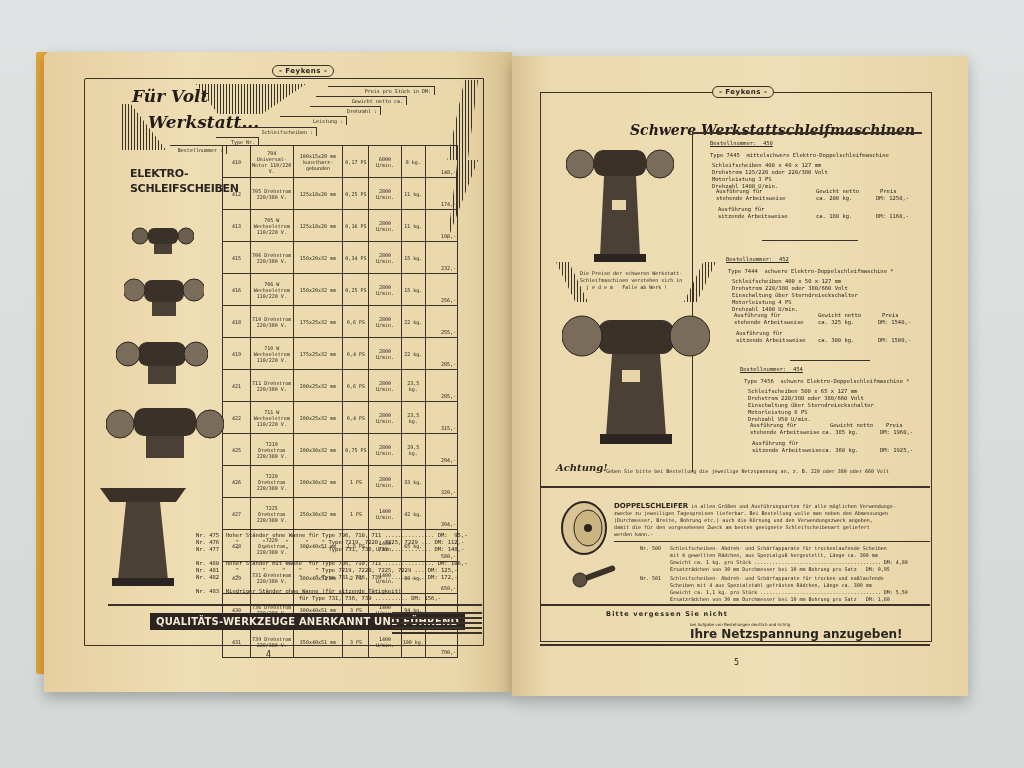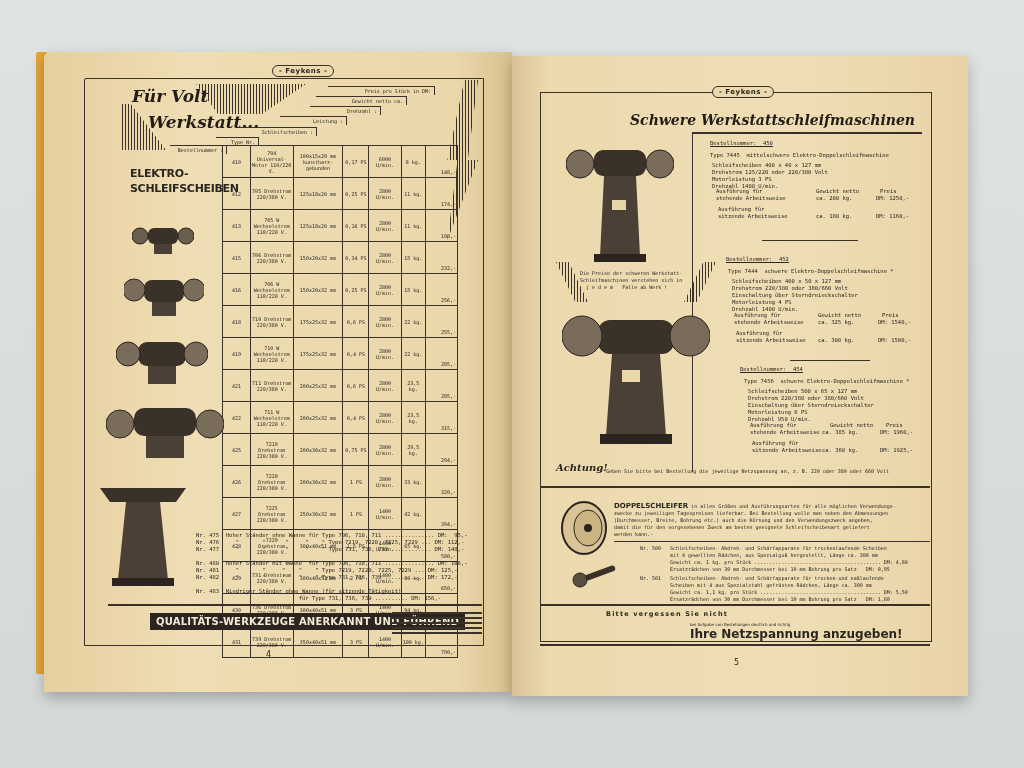--- a/index.html
+++ b/index.html
@@ -244,21 +244,21 @@
 <div class="banner" style="left:150px;top:613px;">QUALITÄTS-WERKZEUGE ANERKANNT UND FÜHREND</div>
 <div class="banner-lines" style="left:392px;top:612px;width:90px;height:22px;"></div>
 <div class="hr" style="left:108px;top:604px;width:374px;"></div>
 
 <div class="pageno" style="left:266px;top:650px;">4</div>
 
 <div class="page page-right"></div>
 <div class="frame" style="left:540px;top:92px;width:390px;height:548px;"></div>
 <div class="brand" style="left:712px;top:86px;">- Feykens -</div>
 
-<div class="script-title" style="left:630px;top:112px;font-size:14px;">Schwere Werkstattschleifmaschinen</div>
+<div class="script-title" style="left:630px;top:122px;font-size:14px;">Schwere Werkstattschleifmaschinen</div>
 <div class="hr" style="left:692px;top:132px;width:230px;"></div>
 <div class="frame" style="left:692px;top:132px;width:0;height:340px;border-width:0 0 0 1.5px;"></div>
 
 <svg class="machine" style="left:566px;top:140px;" width="108" height="124" viewBox="0 0 108 124">
     <rect x="28" y="10" width="52" height="26" rx="9" fill="#3a3128"></rect>
     <circle cx="14" cy="24" r="14" fill="#7a6c5a" stroke="#2b2420"></circle>
     <circle cx="94" cy="24" r="14" fill="#7a6c5a" stroke="#2b2420"></circle>
     <path d="M38 36 H70 L74 116 H34 Z" fill="#4a4036"></path>
     <rect x="28" y="114" width="52" height="8" fill="#2b2420"></rect>
     <rect x="46" y="60" width="14" height="10" fill="#e8d6aa"></rect>

